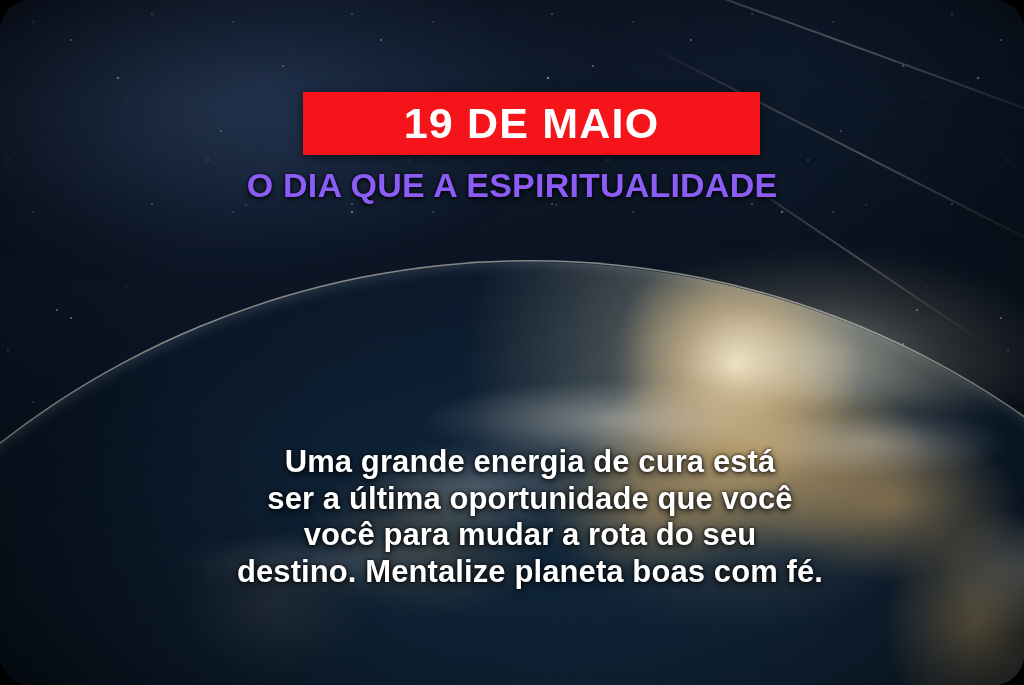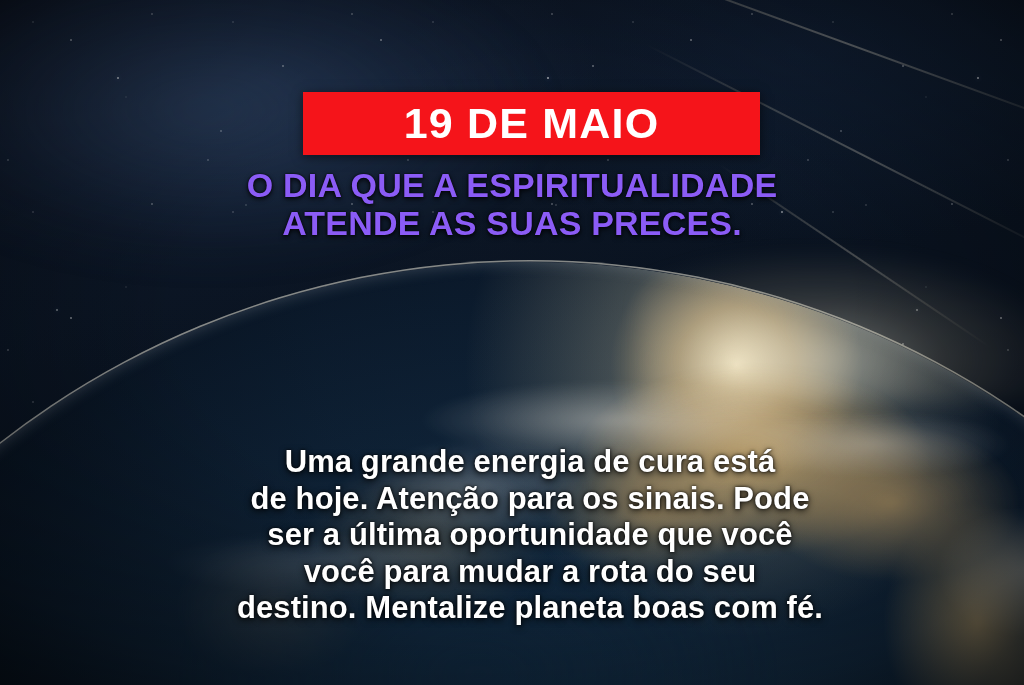--- a/index.html
+++ b/index.html
@@ -10,20 +10,21 @@
     background:#000;
     font-family:"Liberation Sans", sans-serif;
     overflow:hidden;
   }
 
   #poster {
     position:relative;
     width:1024px; height:685px;
     overflow:hidden;
     background:#070c16;
+    border-radius:31px;
   }
 
   
   .space-bg {
     position:absolute; inset:0;
     background:
       radial-gradient(ellipse 60% 45% at 26% 12%, rgba(40,62,96,0.50) 0%, rgba(18,28,46,0.20) 55%, rgba(0,0,0,0) 100%),
       radial-gradient(ellipse 55% 40% at 78% 8%,  rgba(24,44,74,0.40) 0%, rgba(0,0,0,0) 70%),
       linear-gradient(165deg, #0a1220 0%, #0a1422 35%, #08101c 70%, #060b14 100%);
   }
@@ -319,26 +320,24 @@
   <div class="vignette"></div>
 
   <div class="content">
 
     <div class="date-badge">
       <span>19 DE MAIO</span>
     </div>
 
     <div class="headline">
       <span class="hl-line">O DIA QUE A ESPIRITUALIDADE</span>
-      <span class="hl-line">ATENDE AS SUAS PRECES.</span>
     </div>
 
     <div class="body-copy">
       <span class="bc-line">Uma grande energia de cura está</span>
-      <span class="bc-line">de hoje. Atenção para os sinais. Pode</span>
       <span class="bc-line">ser a última oportunidade que você</span>
       <span class="bc-line">você para mudar a rota do seu</span>
       <span class="bc-line">destino. Mentalize planeta boas com fé.</span>
     </div>
 
 
   </div>
 </div>
 
 </body></html>

